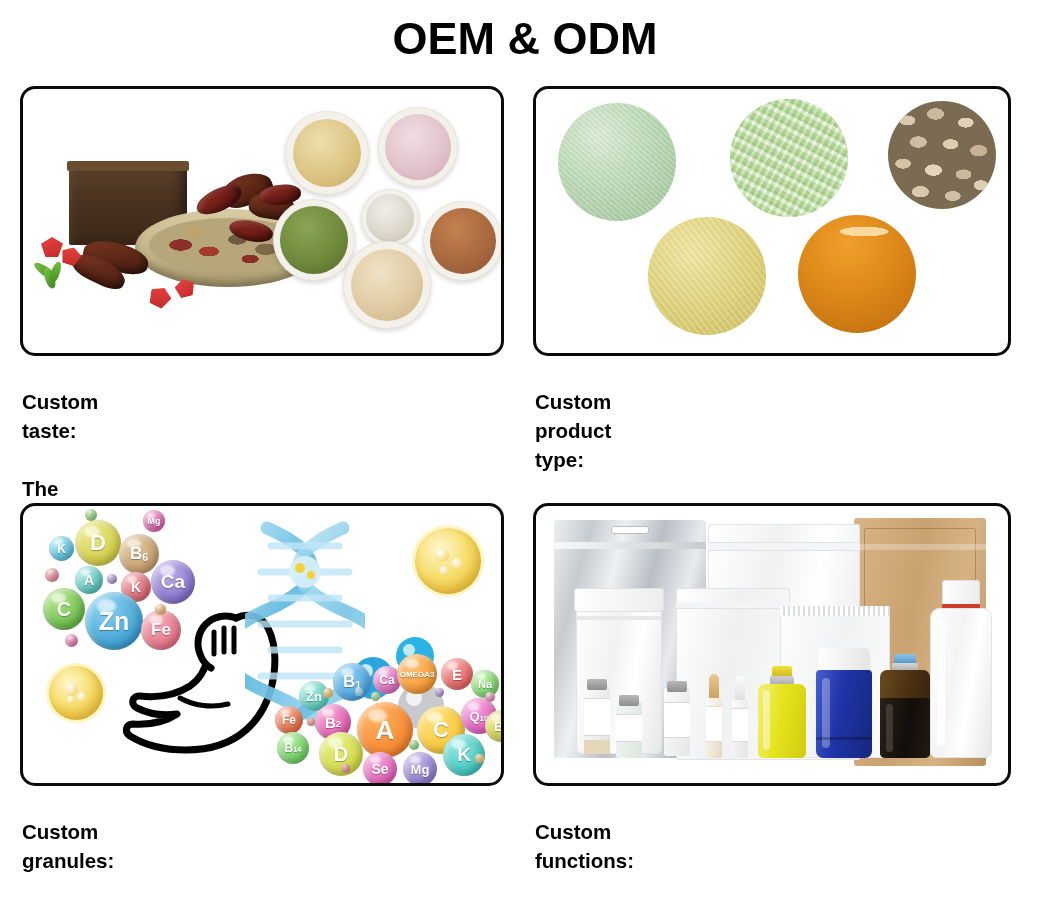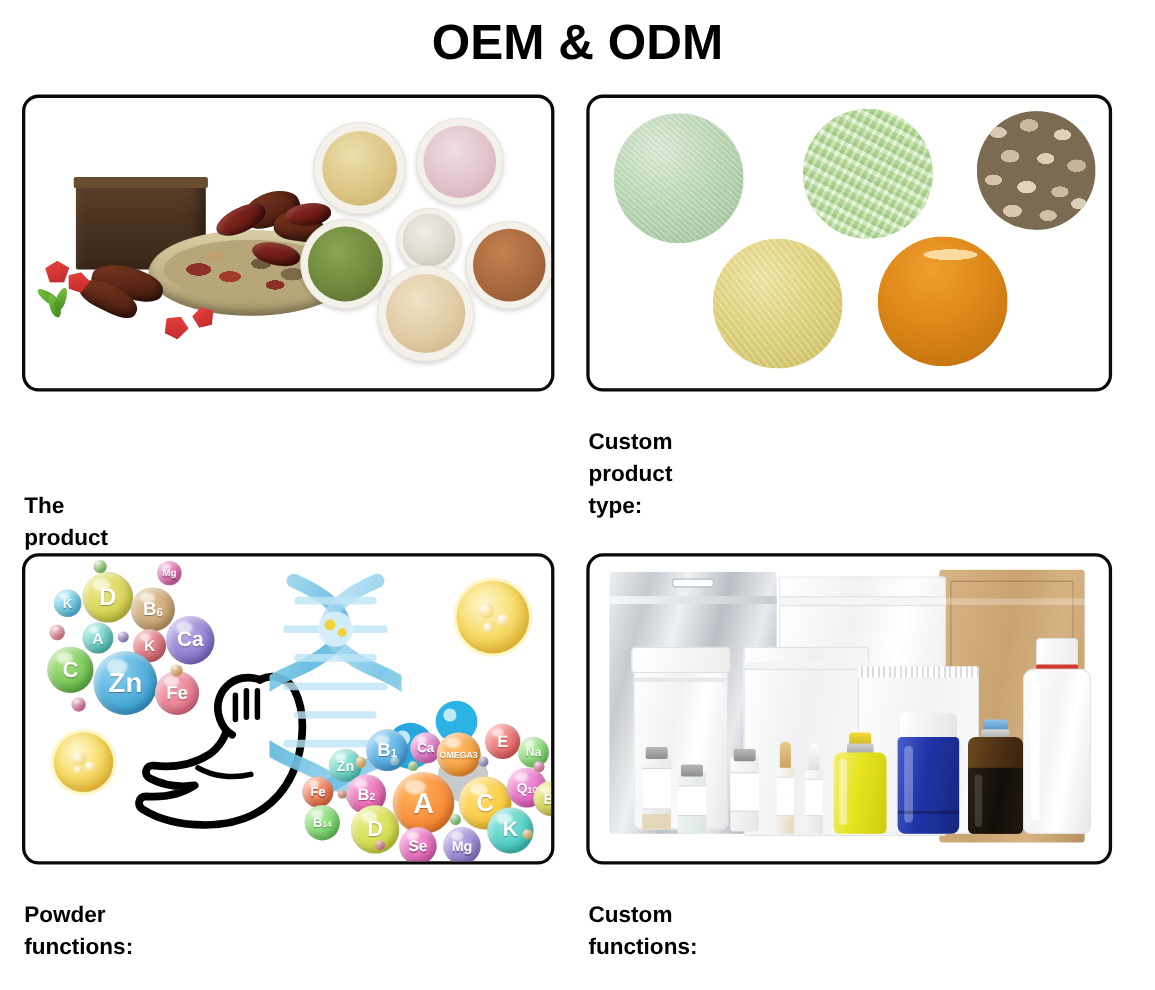--- a/index.html
+++ b/index.html
@@ -201,21 +201,21 @@
         <div class="bowl" style="left:400px;top:112px;width:80px;height:80px;">
           <i style="background:radial-gradient(circle at 40% 32%, #c4814f 0%, #a9693f 55%, #8a5330 100%);"></i>
         </div>
         <div class="bowl" style="left:320px;top:152px;width:88px;height:88px;">
           <i style="background:radial-gradient(circle at 40% 32%, #f0e2c6 0%, #e0cba4 55%, #cbb184 100%);"></i>
         </div>
 
       </div>
     </div>
     <div class="caption">
-      <br>
+      <span>Custom taste:</span><br>
       <span>The product with good smell and
 herbal ingredients.</span>
     </div>
   </div>
 
   <div class="card" id="card-type">
     <div class="frame">
       <div class="scene">
 
         <div class="pcircle" style="left:22px;top:14px;width:118px;height:118px;">
@@ -337,21 +337,21 @@
 
         <div class="gelcap" style="left:392px;top:22px;width:66px;height:66px;">
           <i style="left:30%;top:30%;width:14px;height:14px;"></i>
           <i style="left:54%;top:46%;width:12px;height:12px;"></i>
           <i style="left:36%;top:58%;width:10px;height:10px;"></i>
         </div>
 
         <div class="bub" style="left:276px;top:175px;width:30px;height:30px;font-size:13px;background:radial-gradient(circle at 35% 28%,#a9eee2,#36bfae);">Zn</div>
         <div class="bub" style="left:310px;top:157px;width:38px;height:38px;font-size:17px;background:radial-gradient(circle at 35% 28%,#8fd2f5,#2a8fd8);">B<sub>1</sub></div>
         <div class="bub" style="left:350px;top:160px;width:28px;height:28px;font-size:12px;background:radial-gradient(circle at 35% 28%,#f2aee0,#d14fb4);">Ca</div>
-        <div class="bub" style="left:374px;top:160px;width:40px;height:40px;font-size:8px;background:radial-gradient(circle at 35% 28%,#ffc477,#f08417);">OMEGA3</div>
+        <div class="bub" style="left:374px;top:148px;width:40px;height:40px;font-size:8px;background:radial-gradient(circle at 35% 28%,#ffc477,#f08417);">OMEGA3</div>
         <div class="bub" style="left:418px;top:152px;width:32px;height:32px;font-size:15px;background:radial-gradient(circle at 35% 28%,#fba2a2,#e04949);">E</div>
         <div class="bub" style="left:448px;top:164px;width:28px;height:28px;font-size:11px;background:radial-gradient(circle at 35% 28%,#b9f0a4,#5cc74e);">Na</div>
         <div class="bub" style="left:252px;top:200px;width:28px;height:28px;font-size:12px;background:radial-gradient(circle at 35% 28%,#fca88a,#e1562c);">Fe</div>
         <div class="bub" style="left:292px;top:198px;width:36px;height:36px;font-size:15px;background:radial-gradient(circle at 35% 28%,#f9a5d6,#da3e9e);">B<sub>2</sub></div>
         <div class="bub" style="left:334px;top:196px;width:56px;height:56px;font-size:26px;background:radial-gradient(circle at 35% 28%,#ffb562,#f1701a);">A</div>
         <div class="bub" style="left:394px;top:200px;width:48px;height:48px;font-size:22px;background:radial-gradient(circle at 35% 28%,#ffe27a,#f5b81a);">C</div>
         <div class="bub" style="left:438px;top:192px;width:36px;height:36px;font-size:13px;background:radial-gradient(circle at 35% 28%,#f8a8e2,#d83fae);">Q<sub>10</sub></div>
         <div class="bub" style="left:462px;top:204px;width:32px;height:32px;font-size:13px;background:radial-gradient(circle at 35% 28%,#ecea8c,#c5c12f);">B<sub>6</sub></div>
         <div class="bub" style="left:254px;top:226px;width:32px;height:32px;font-size:12px;background:radial-gradient(circle at 35% 28%,#b3f0a0,#52c246);">B<sub>14</sub></div>
         <div class="bub" style="left:296px;top:226px;width:44px;height:44px;font-size:20px;background:radial-gradient(circle at 35% 28%,#e9ef84,#c3cf2a);">D</div>
@@ -365,21 +365,21 @@
         <div class="bub" style="left:462px;top:186px;width:10px;height:10px;background:radial-gradient(circle at 35% 28%,#f8b5cf,#dc4f8e);"></div>
         <div class="bub" style="left:284px;top:212px;width:8px;height:8px;background:radial-gradient(circle at 35% 28%,#fcb3a0,#e2603c);"></div>
         <div class="bub" style="left:332px;top:182px;width:8px;height:8px;background:radial-gradient(circle at 35% 28%,#bfeafc,#49b2e0);"></div>
         <div class="bub" style="left:386px;top:234px;width:10px;height:10px;background:radial-gradient(circle at 35% 28%,#b3f0a0,#52c246);"></div>
         <div class="bub" style="left:318px;top:258px;width:9px;height:9px;background:radial-gradient(circle at 35% 28%,#fca8a8,#e04a4a);"></div>
         <div class="bub" style="left:452px;top:248px;width:9px;height:9px;background:radial-gradient(circle at 35% 28%,#ffd98f,#f0a62c);"></div>
 
       </div>
     </div>
     <div class="caption">
-      <span>Powder functions:</span><br>
+      <span>Custom granules:</span><br>
       
     </div>
   </div>
 
   <div class="card" id="card-packaging">
     <div class="frame">
       <div class="scene">
 
         <div class="pouch" style="left:318px;top:12px;width:132px;height:248px;
                     background:linear-gradient(100deg,#d9b486 0%,#c9a271 42%,#d7b384 70%,#b8905f 100%);">

